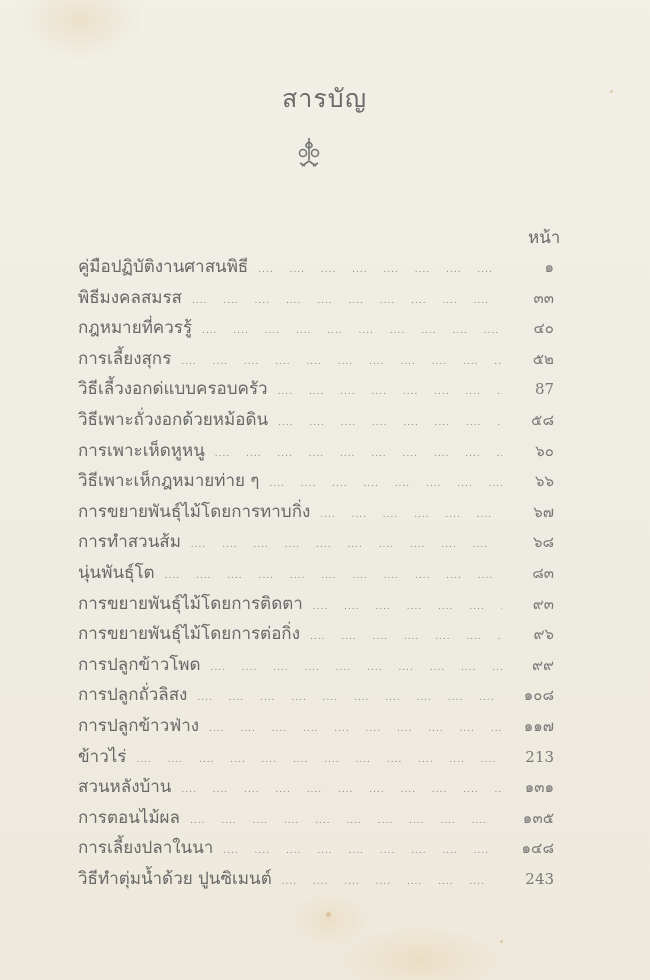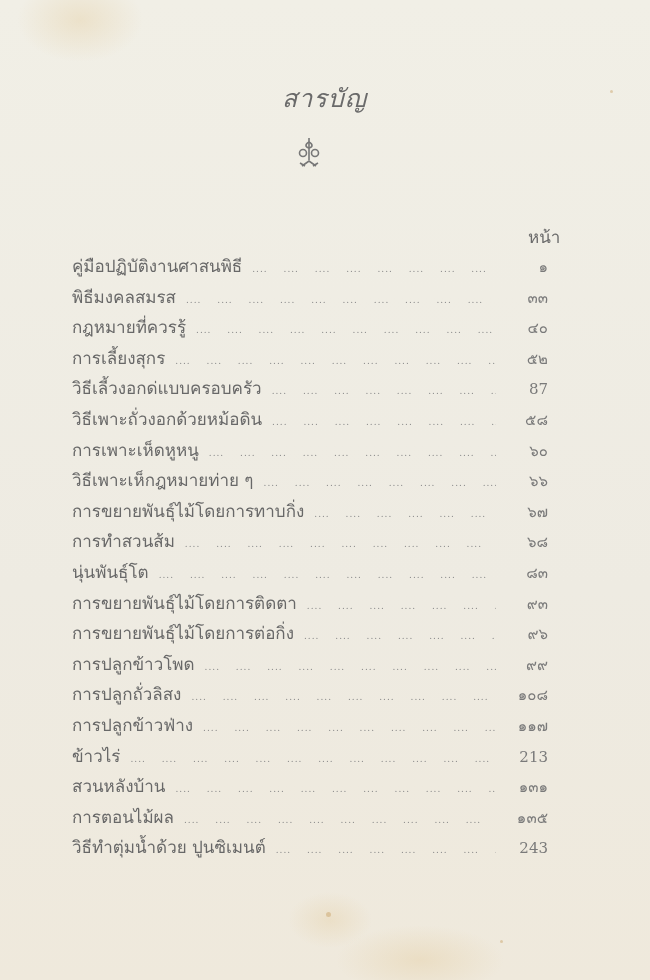--- a/index.html
+++ b/index.html
@@ -12,30 +12,30 @@
     .page {
       position: relative; width: 650px; height: 980px;
       background:
         radial-gradient(ellipse 90px 60px at 80px 20px, rgba(226,200,150,0.35), transparent 70%),
         radial-gradient(ellipse 120px 50px at 420px 960px, rgba(226,200,150,0.35), transparent 70%),
         radial-gradient(ellipse 60px 40px at 330px 920px, rgba(226,200,150,0.3), transparent 70%),
         linear-gradient(180deg, #f1efe6 0%, #eeebe2 60%, #efe9dc 100%);
     }
     .title {
       position: absolute; top: 78px; left: 0; width: 649px; text-align: center;
-      font-size: 25px; color: #6a6a6a; letter-spacing: 1px; font-style: italic;
+      font-size: 25px; color: #6a6a6a; letter-spacing: 1px;
     }
     .ornament {
       position: absolute; top: 136px; left: 296px; width: 26px; height: 34px;
     }
     .page-header {
       position: absolute; top: 223px; left: 528px; font-size: 17px; color: #6a6a6a;
     }
     .toc {
-      position: absolute; top: 252px; left: 72px; width: 476px;
+      position: absolute; top: 252px; left: 78px; width: 476px;
       list-style: none; margin: 0; padding: 0;
     }
     .toc li {
       display: flex; align-items: baseline; height: 30.6px;
       font-size: 17px; white-space: nowrap;
     }
     .toc .label { color: #686868; }
     .toc .dots {
       flex: 1; overflow: hidden; margin: 0 8px 0 10px;
       font-size: 9px; color: #8a8a8a; letter-spacing: 1px; text-align: right;
@@ -156,20 +156,25 @@
         <span class="label">สวนหลังบ้าน</span>
         <span class="dots"></span>
         <span class="num">๑๓๑</span>
       </li>
     <li>
         <span class="label">การตอนไม้ผล</span>
         <span class="dots"></span>
         <span class="num">๑๓๕</span>
       </li>
     <li>
+        <span class="label">การเลี้ยงปลาในนา</span>
+        <span class="dots"></span>
+        <span class="num">๑๔๘</span>
+      </li>
+    <li>
         <span class="label">วิธีทำตุ่มน้ำด้วย ปูนซิเมนต์</span>
         <span class="dots"></span>
         <span class="num">243</span>
       </li>
   </ul>
 
   <div class="spot" style="left:326px;top:912px;width:5px;height:5px;"></div>
   <div class="spot" style="left:500px;top:940px;width:3px;height:3px;"></div>
   <div class="spot" style="left:610px;top:90px;width:3px;height:3px;"></div>
 </div>

